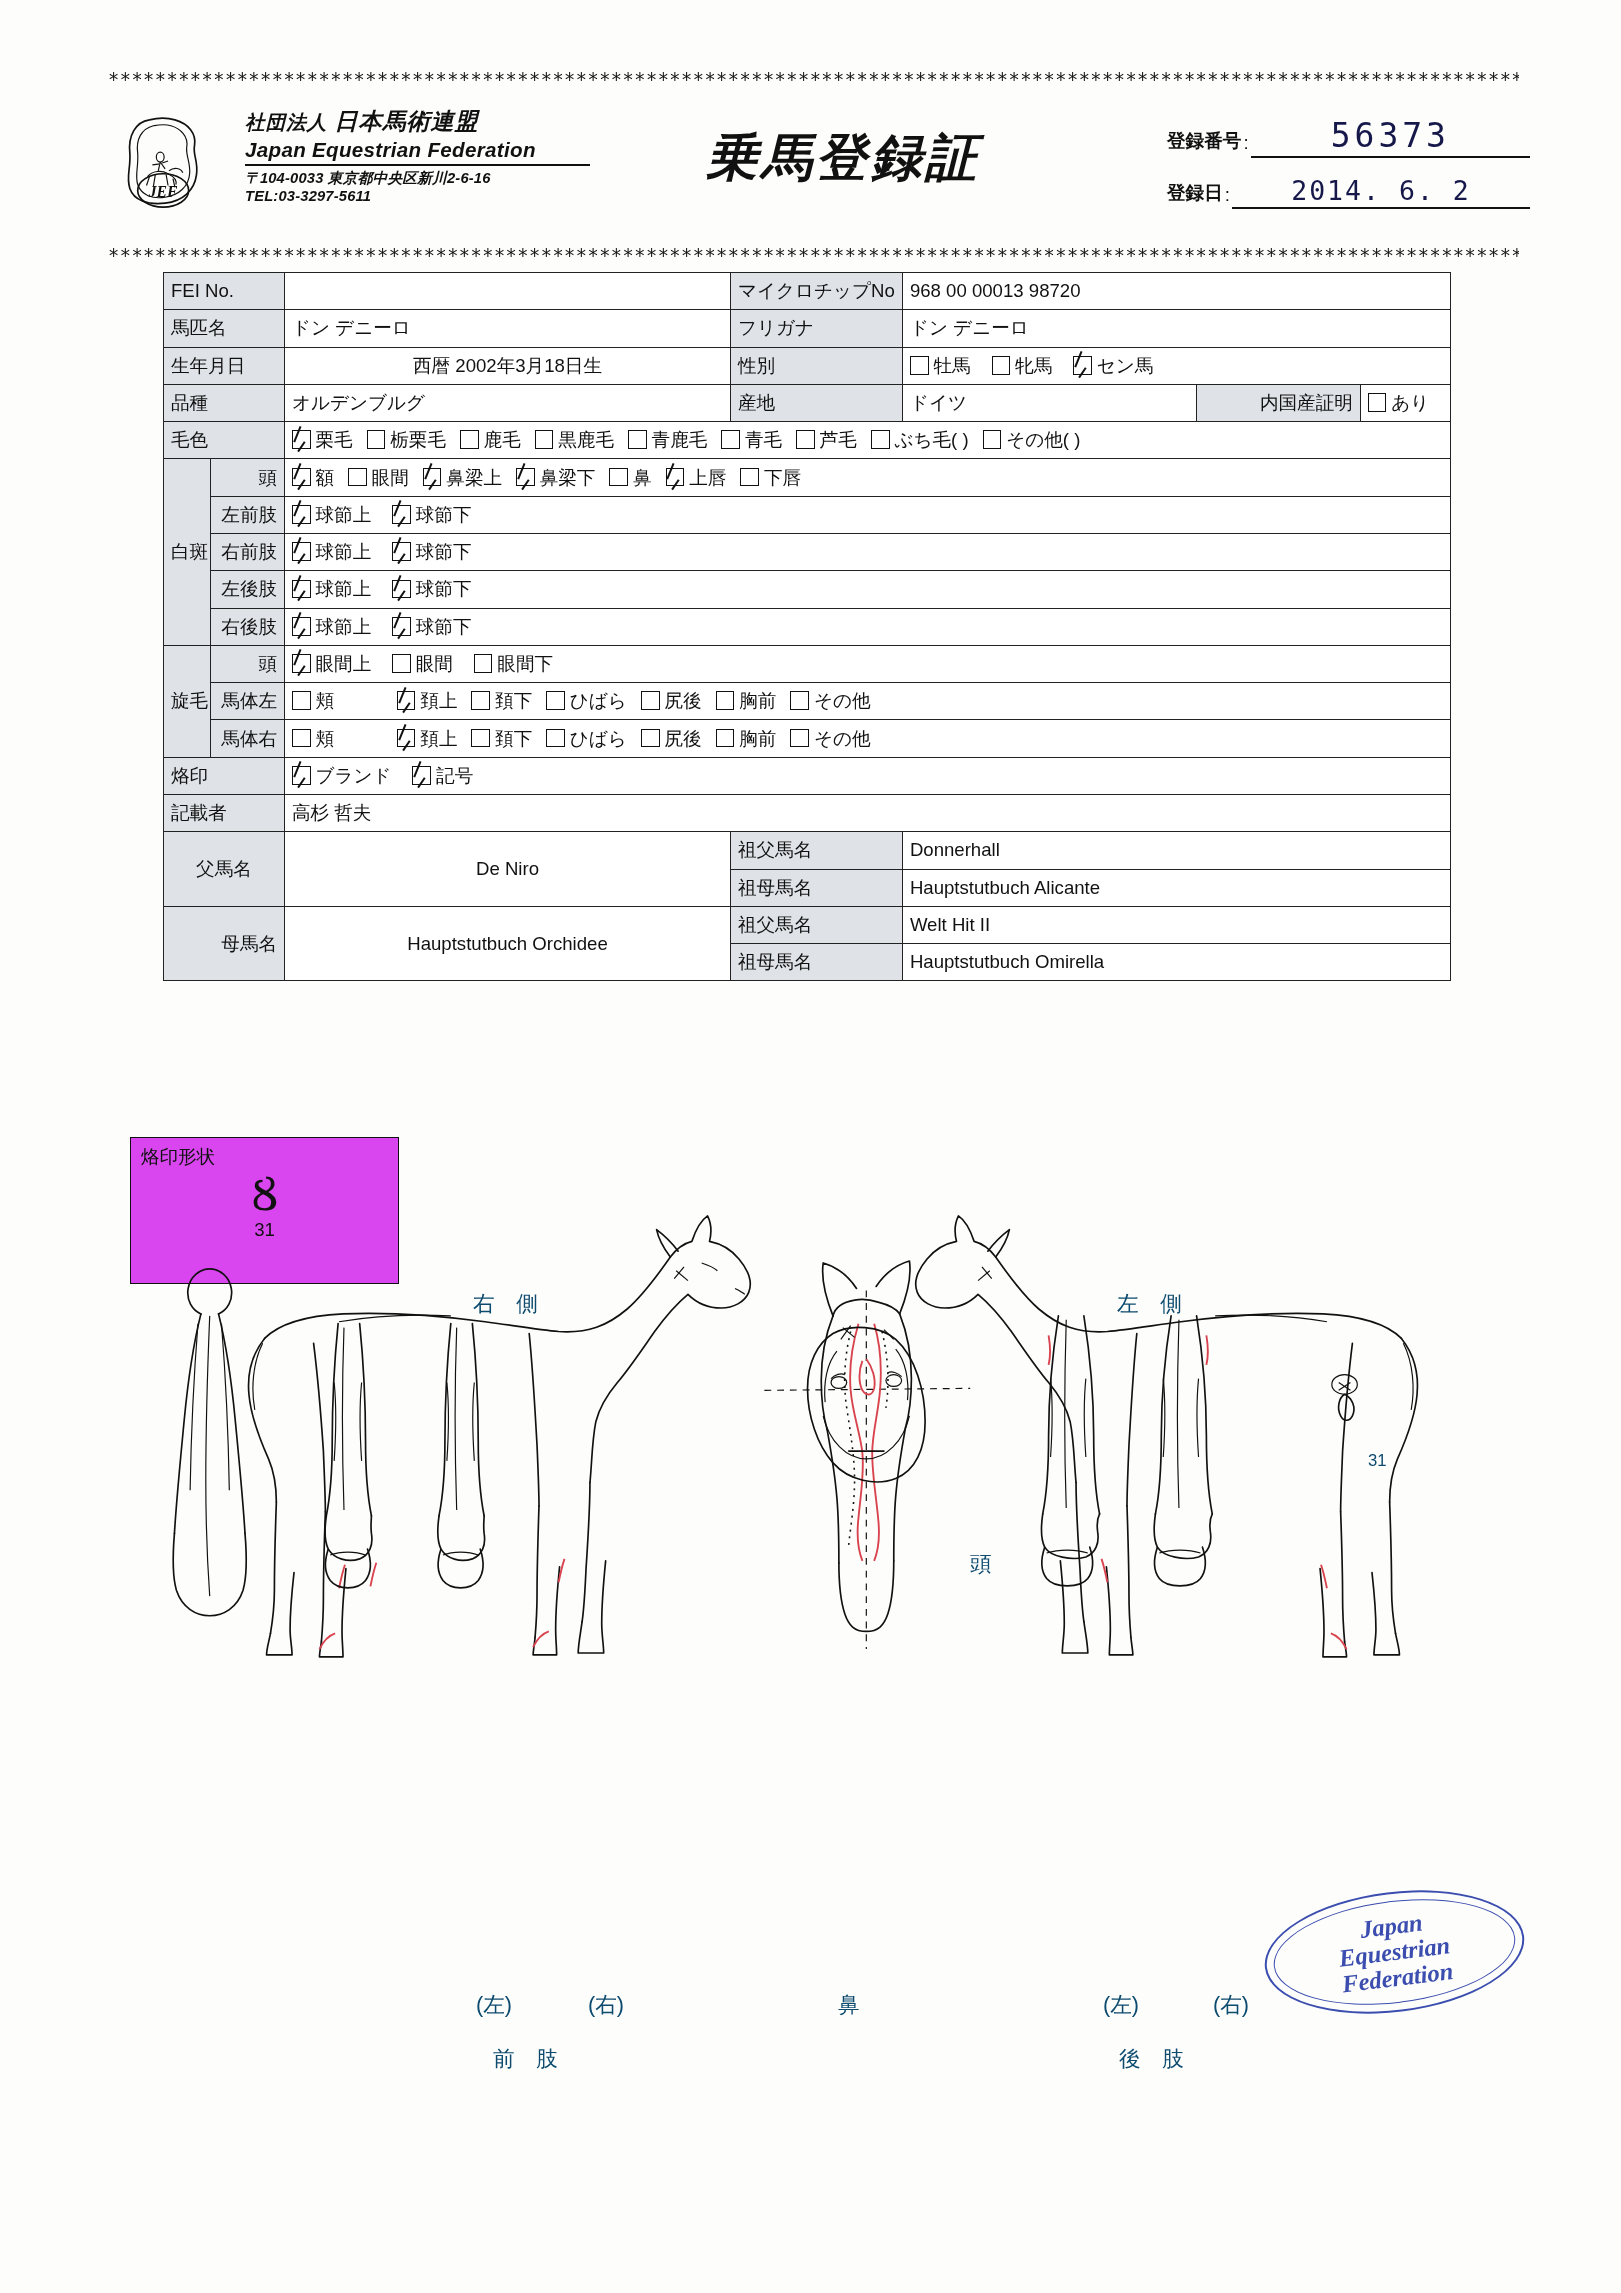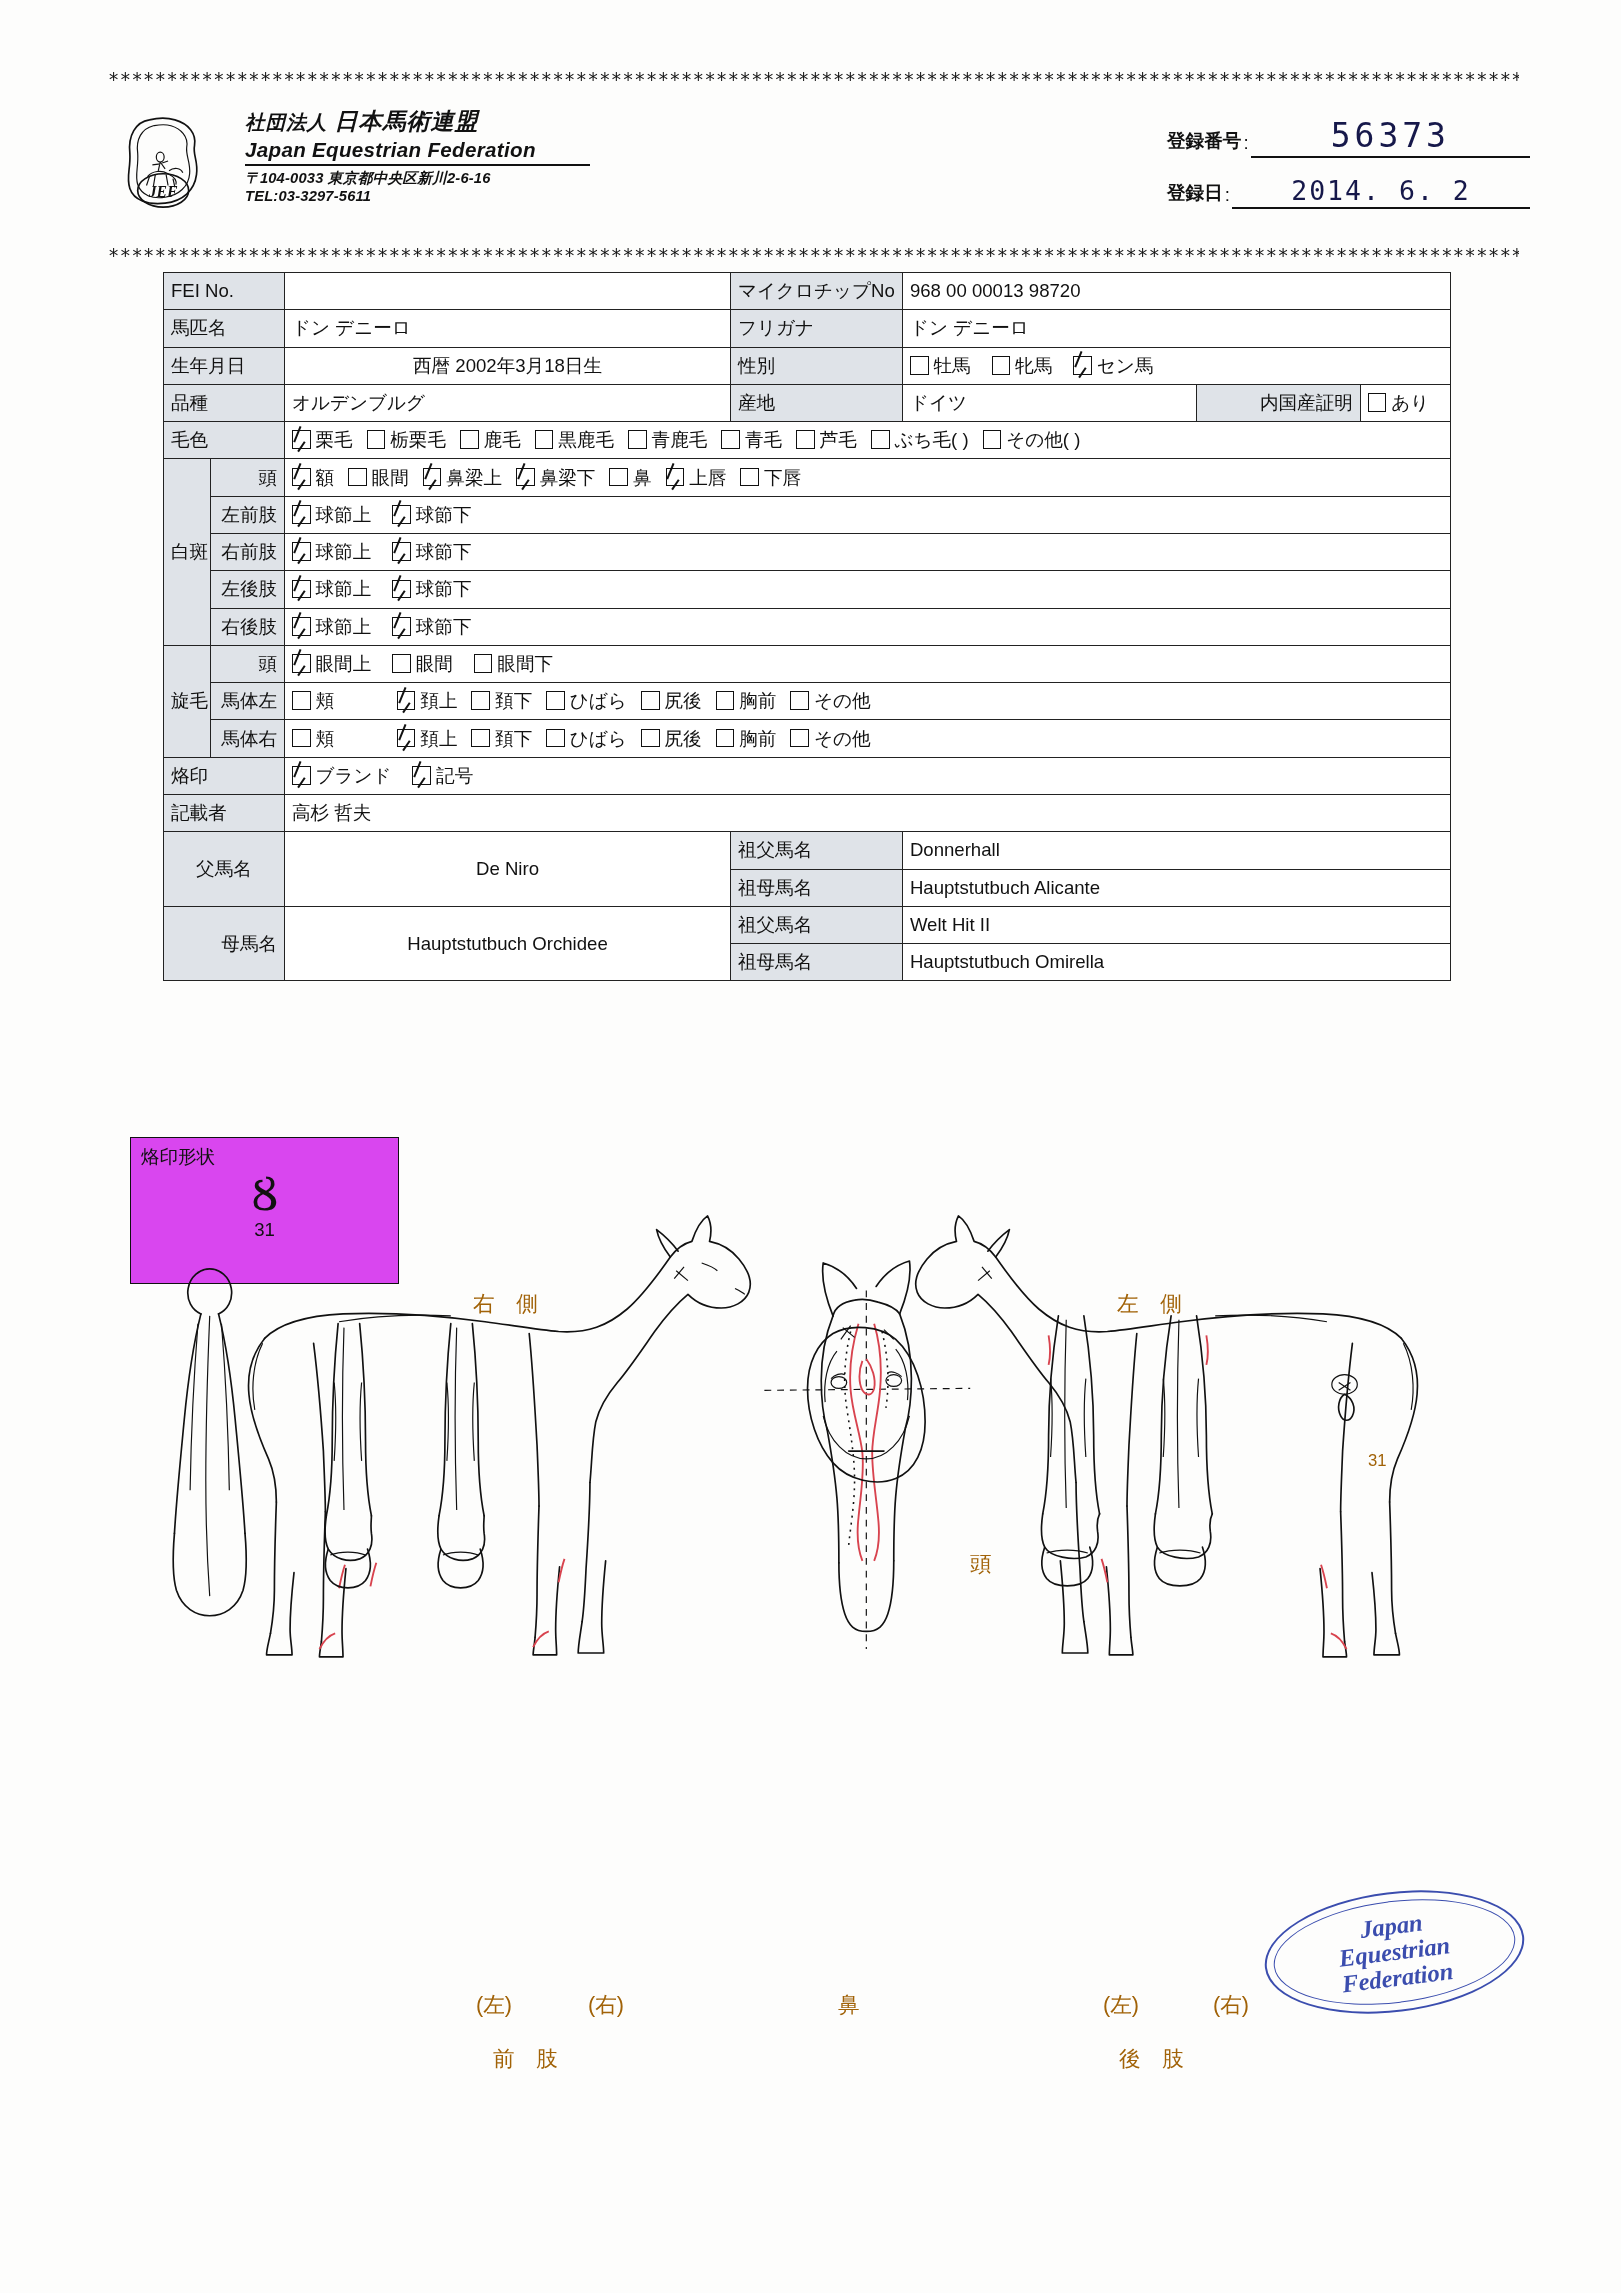--- a/index.html
+++ b/index.html
@@ -94,21 +94,21 @@
   .brandbox{
     position:absolute;left:130px;top:1137px;width:267px;height:145px;
     border:1.6px solid #111;background:#d946ef;
   }
   .brandbox .bb-title{font-size:18.6px;padding:5.9px 0 0 9.8px;}
   .brandbox .bb-mark{text-align:center;font-size:45px;line-height:45px;margin-top:2px;
       font-family:"DejaVu Serif","Liberation Serif",serif;}
   .brandbox .bb-num{text-align:center;font-size:18.6px;margin-top:2px;}
 
   
-  .dlabel{position:absolute;font-size:21.6px;letter-spacing:7.8px;color:#a16207;text-align:right;}
+  .dlabel{position:absolute;font-size:21.6px;letter-spacing:7.8px;color:#0c4a6e;text-align:right;}
   .dlabel.nosp{letter-spacing:0;}
 
   
   .stamp{
     position:absolute;left:1264px;top:1892px;width:257px;height:116px;
     border:2.9px solid #2b3fa8;border-radius:50%;
     color:#2b3fa8;transform:rotate(-7deg);
     display:flex;flex-direction:column;align-items:center;justify-content:center;
     font-style:italic;font-weight:bold;line-height:1.05;
     font-family:"Liberation Serif","DejaVu Serif",serif;
@@ -158,20 +158,21 @@
       <div class="org-line1">
         <span class="org-corp">社団法人</span>
         <span class="org-jp">日本馬術連盟</span>
       </div>
       <div class="org-en">Japan Equestrian Federation</div>
       <div class="org-rule"></div>
       <div class="org-addr">〒104-0033 東京都中央区新川2-6-16</div>
       <div class="org-tel">TEL:03-3297-5611</div>
     </div>
 
+    <div class="doc-title">乗馬登録証</div>
 
     <div class="reg-area">
       <div class="reg-row">
         <span class="reg-label">登録番号</span>
         <span class="reg-colon">:</span>
         <span class="reg-val">56373</span>
       </div>
       <div class="reg-row">
         <span class="reg-label">登録日</span>
         <span class="reg-colon">:</span>

